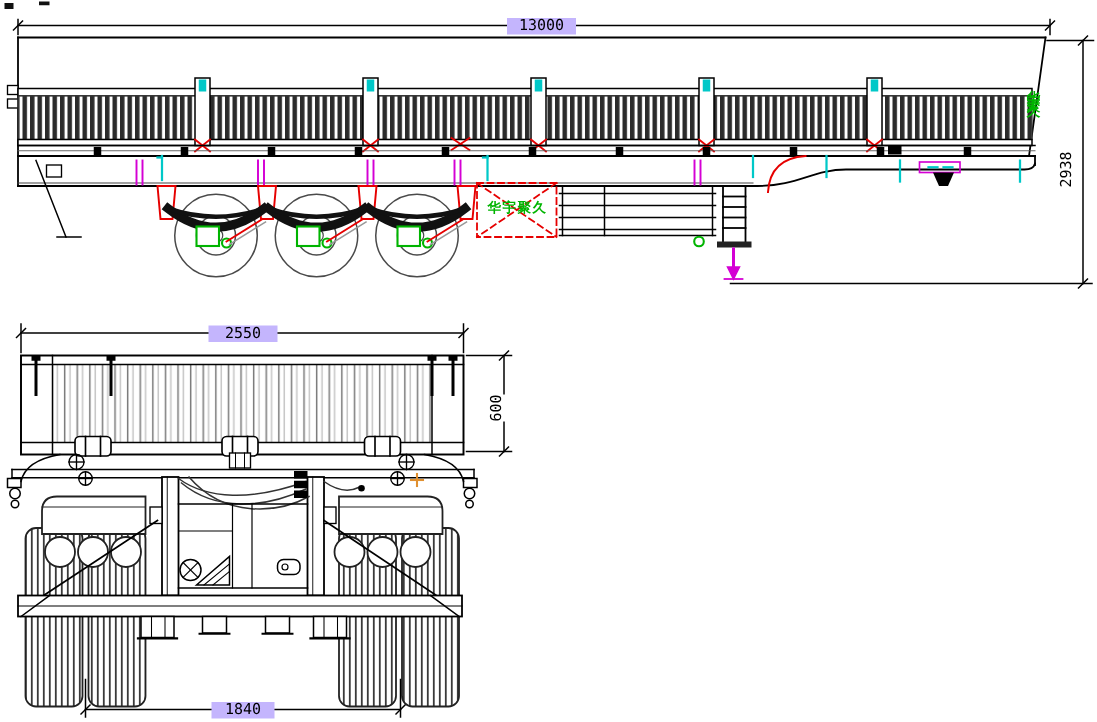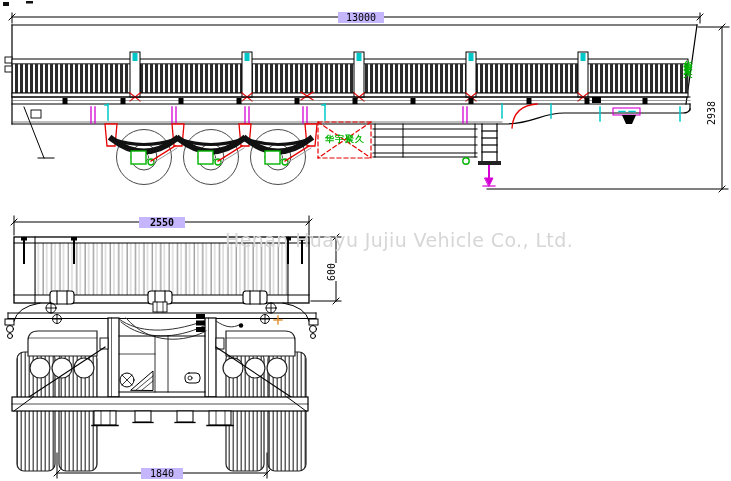--- a/index.html
+++ b/index.html
@@ -428,27 +428,26 @@
       <line x1="57" y1="453" x2="57" y2="478"></line>
           <line x1="267" y1="453" x2="267" y2="478"></line>
       <line x1="57" y1="473" x2="141" y2="473"></line>
           <line x1="183" y1="473" x2="267" y2="473"></line>
       <line x1="54" y1="476" x2="60" y2="470"></line>
           <line x1="264" y1="476" x2="270" y2="470"></line>
     </g>
   </g>
 </svg>
 
-<div class="watermark">Henan Huayu Jujiu Vehicle Co., Ltd.</div>
 
 <div class="dimlabel" style="left:338px;top:12px;width:46px;">13000</div>
 
 <div class="dimlabel rot" style="left:706px;top:125px;">2938</div>
 
-<div class="dimlabel" style="left:139px;top:217px;width:46px;font-weight:bold;">2550</div>
+<div class="dimlabel" style="left:139px;top:217px;width:46px;">2550</div>
 
 <div class="dimlabel rot" style="left:326px;top:281px;">600</div>
 
 <div class="dimlabel" style="left:141px;top:468px;width:42px;text-align:center;">1840</div>
 
 <div class="cn-box">华宇聚久</div>
 
 <div class="cn-rear">华宇聚久</div>
 
 </div>

